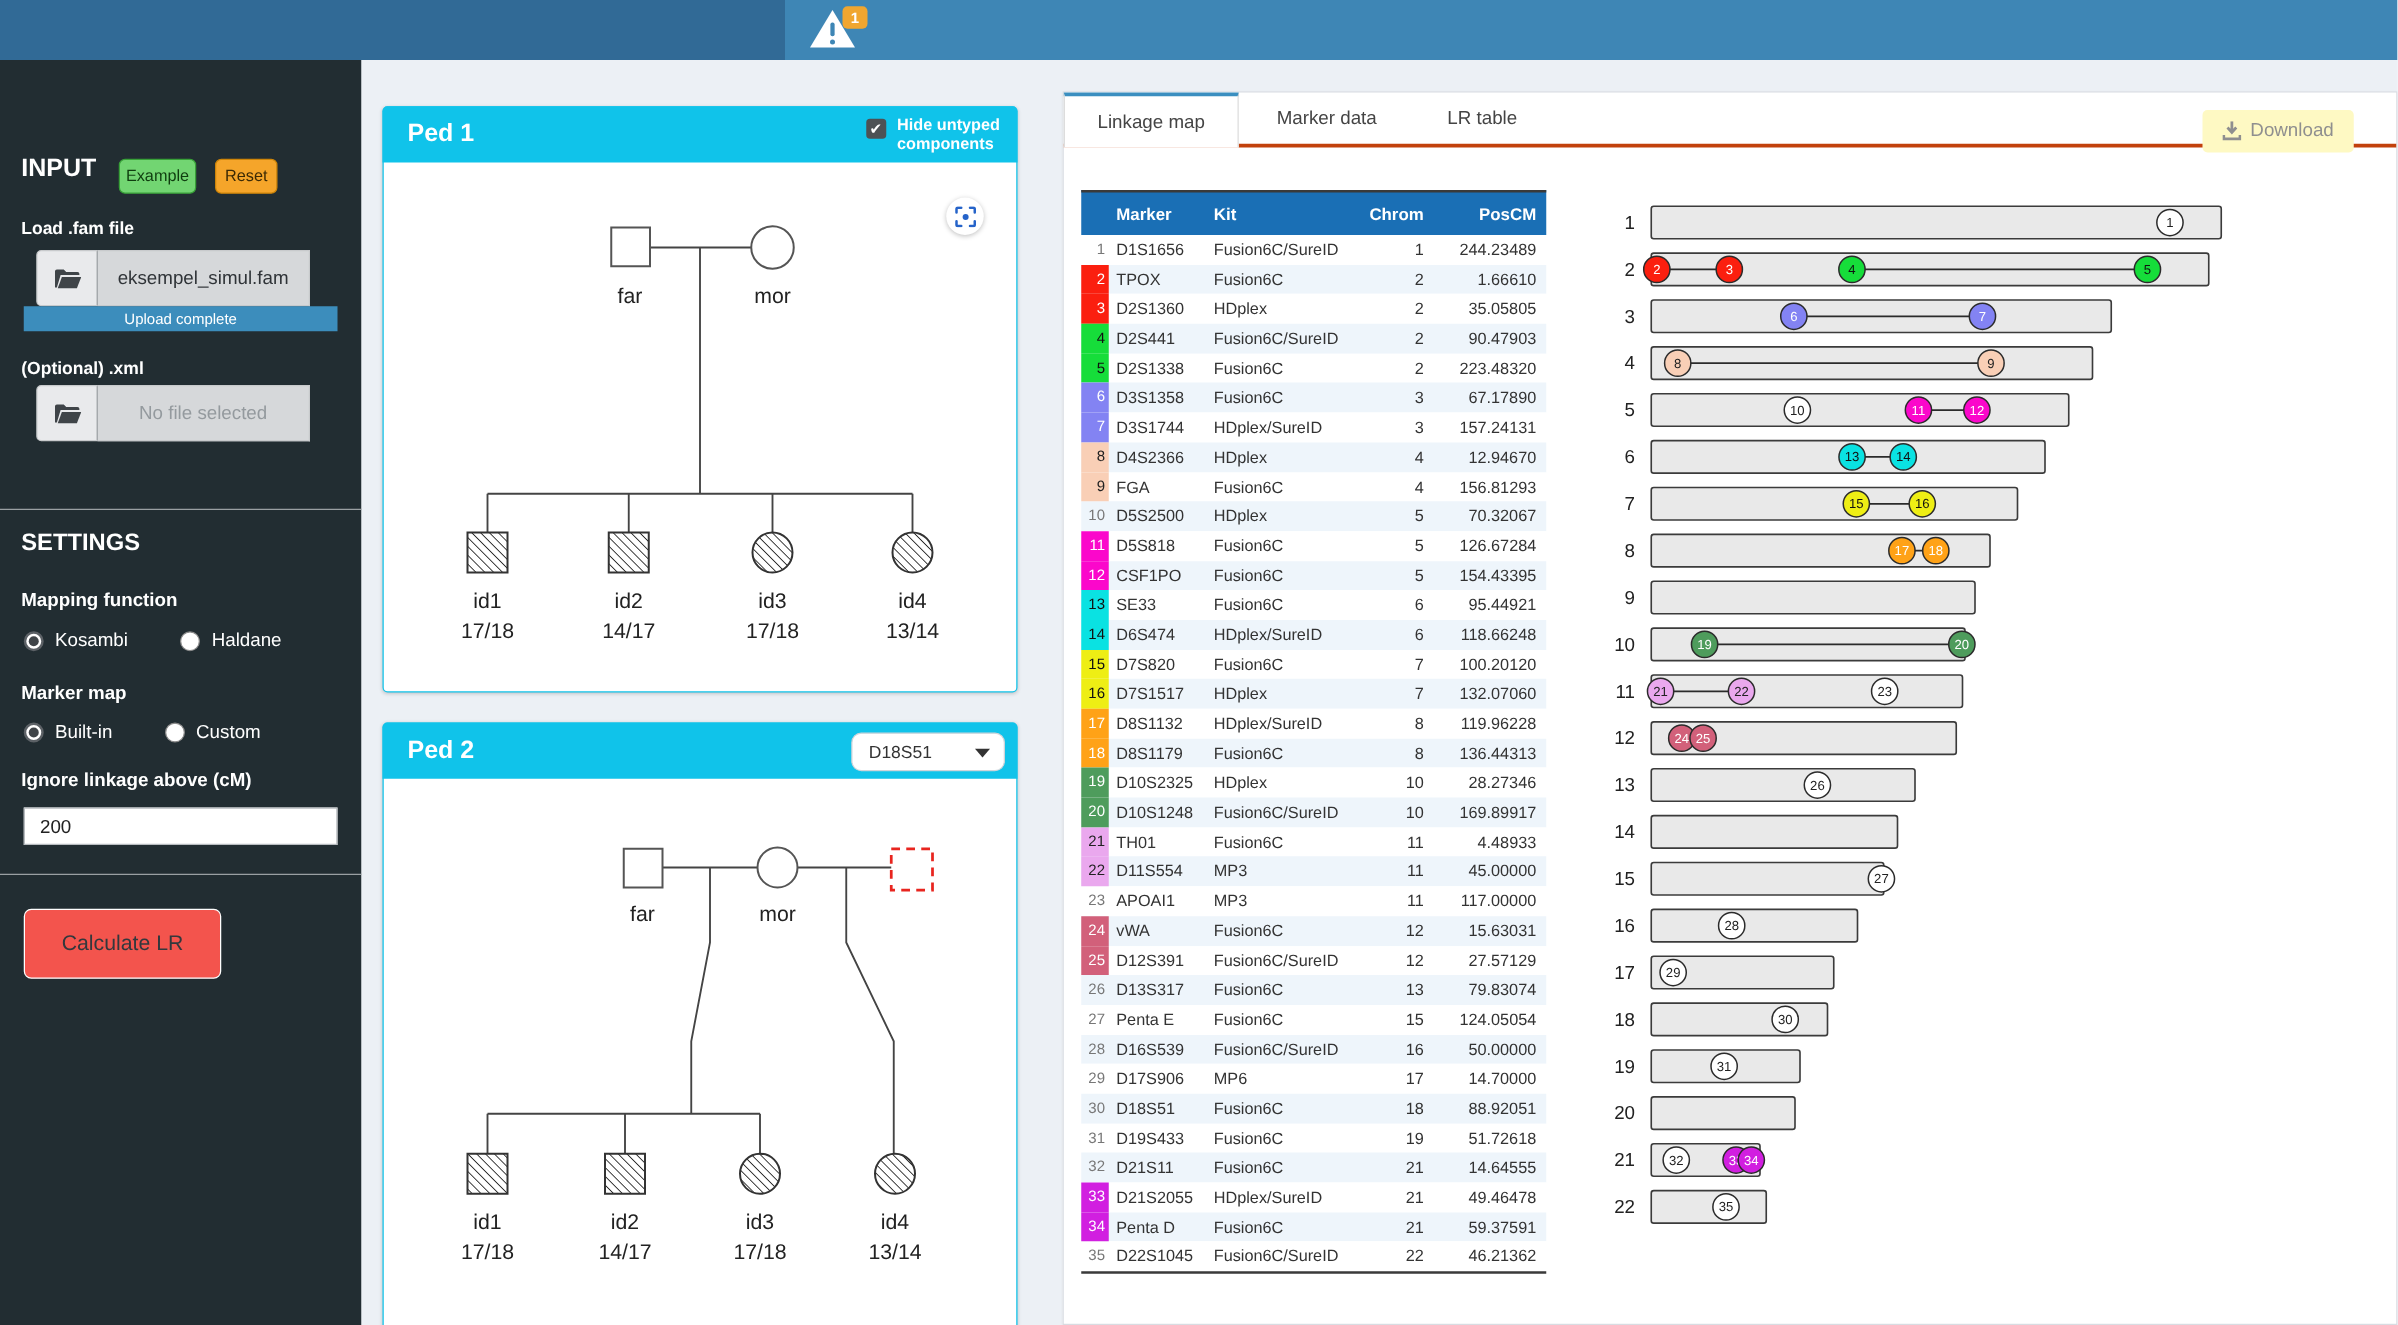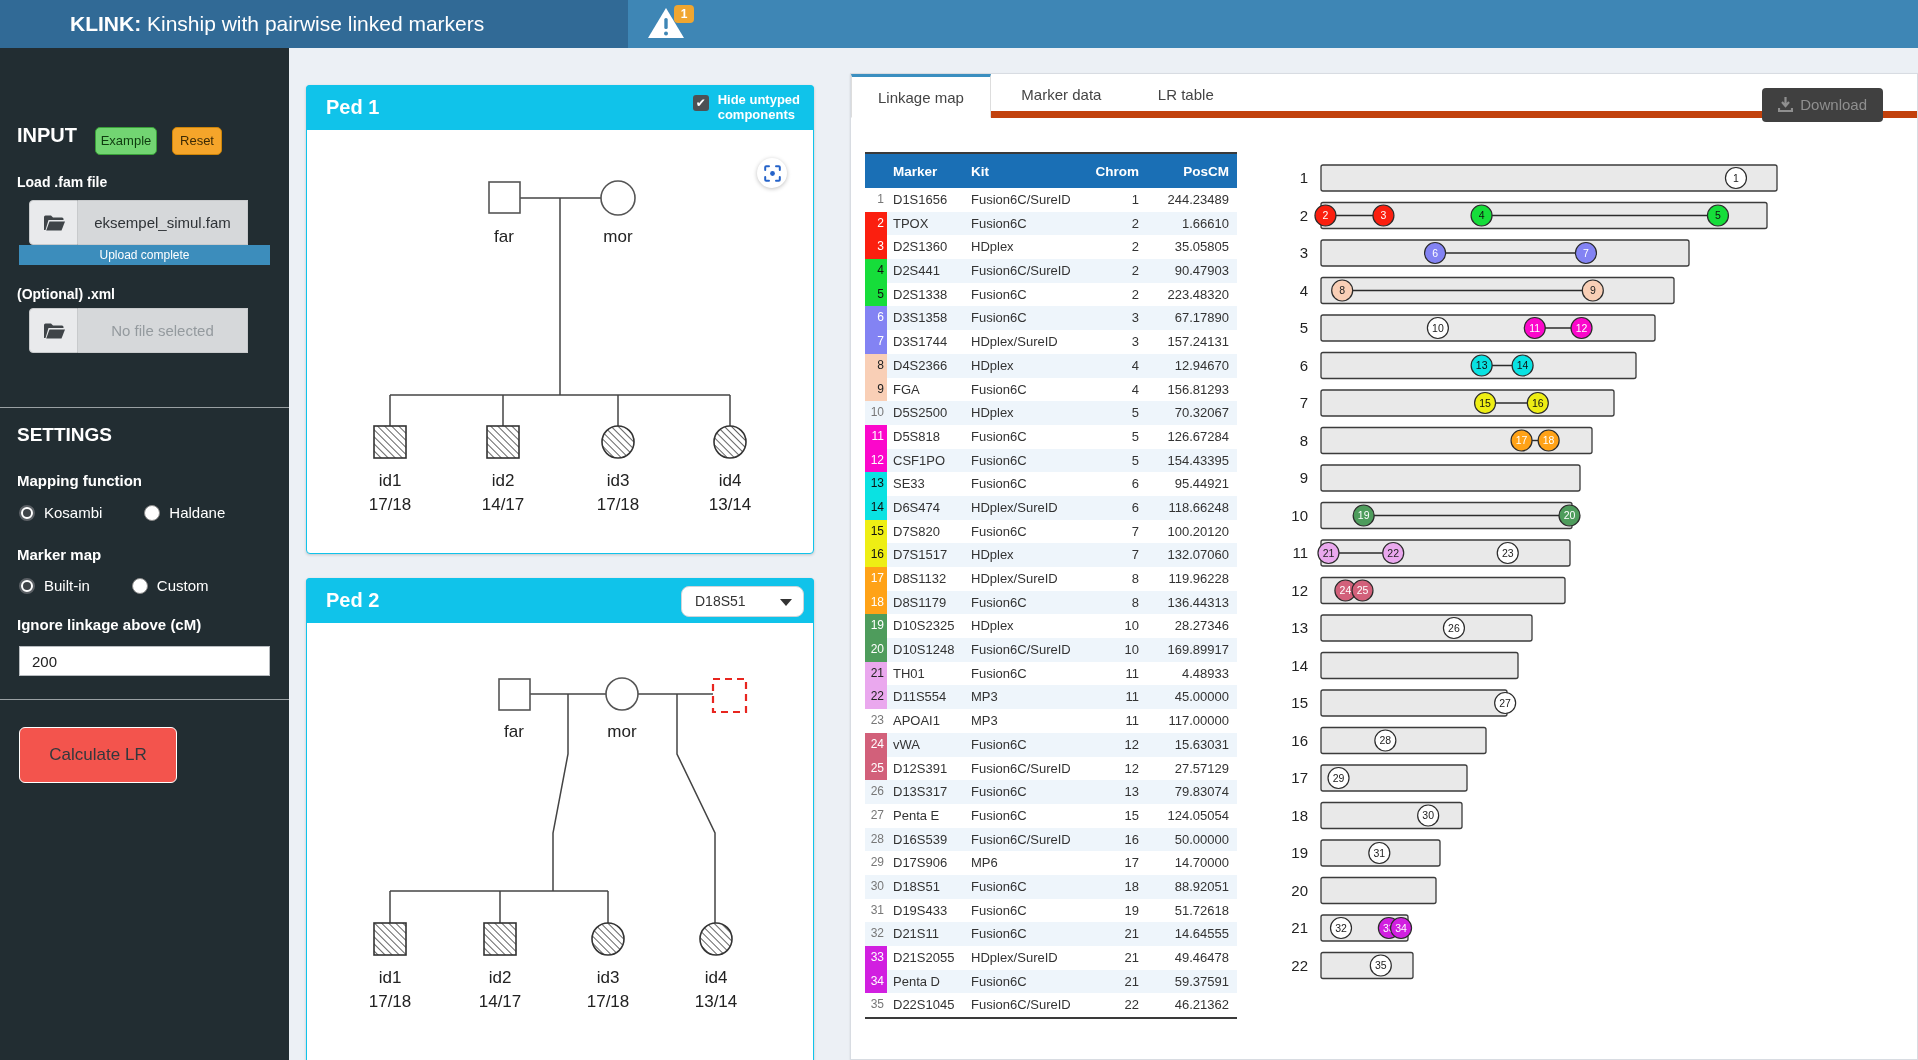--- a/index.html
+++ b/index.html
@@ -65,26 +65,26 @@
   .dd { position:absolute; right:10px; top:8px; width:123px; height:31px; background:#fff;
         border:1px solid #cfd4d9; border-radius:8px; font-size:14px; color:#333;
         line-height:29px; padding-left:13px; }
   .dd-caret { position:absolute; right:11px; top:12px; width:0; height:0;
               border-left:6px solid transparent; border-right:6px solid transparent;
               border-top:7px solid #333; }
 
   
   .rcard { position:absolute; left:850px; top:73px; width:1068px; height:987px; background:#fff;
            border:1px solid #d8dce2; box-shadow:0 1px 2px rgba(0,0,0,.1); }
-  .tabbar { position:absolute; left:0; top:0; right:0; height:44px; border-bottom:7px solid #c2410c; }
+  .tabbar { position:absolute; left:0; top:0; right:0; height:44px; border-bottom:3px solid #c2410c; }
   .tab { display:inline-block; height:44px; line-height:42px; padding:0 26px; font-size:15px;
          color:#444; cursor:pointer; vertical-align:top; }
   .tab.active { background:#fff; border:1px solid #ddd; border-top:3px solid #3b8fc0;
                 border-bottom:1px solid #fff; }
-  .dl-btn { position:absolute; right:34px; top:14px; height:34px; background:#404040; border:none;
+  .dl-btn { position:absolute; right:34px; top:14px; height:34px; background:#fef9c3; border:none;
             border-radius:4px; color:#8f8f8f; font-size:15px; padding:0 16px; line-height:34px;
             cursor:default; display:flex; align-items:center; gap:7px; }
 
   
   .mtable { position:absolute; left:865px; top:152px; width:372px; }
   .mt-head { display:flex; background:#1a6fb5; color:#fff; font-size:13.5px; font-weight:bold;
              height:36px; line-height:36px; border-top:2px solid #3a3a3a; }
   .trow { display:flex; height:23.7px; line-height:23.7px; font-size:13px; color:#333; background:#fff; }
   .trow.alt { background:#eef5fb; }
   .c-num { width:22px; text-align:right; padding-right:3px; color:#777; font-size:12px; }
@@ -96,21 +96,20 @@
 
   svg text { font-family:"Liberation Sans", sans-serif; }
 </style>
 </head>
 <body>
 
 <div id="root">
 
   <div class="hdr">
     <div class="hdr-dark"></div>
-    <div class="hdr-title"><b>KLINK:</b><span> Kinship with pairwise linked markers</span></div>
     <div class="warn-wrap">
       <svg width="40" height="36" viewBox="0 0 40 36">
         <path d="M20 3 L38 33 L2 33 Z" fill="#ffffff"></path>
         <rect x="18.3" y="13" width="3.4" height="11" rx="1.6" fill="#3e86b5"></rect>
         <circle cx="20" cy="28.5" r="2" fill="#3e86b5"></circle>
       </svg>
       <div class="warn-badge">1</div>
     </div>
   </div>
 

